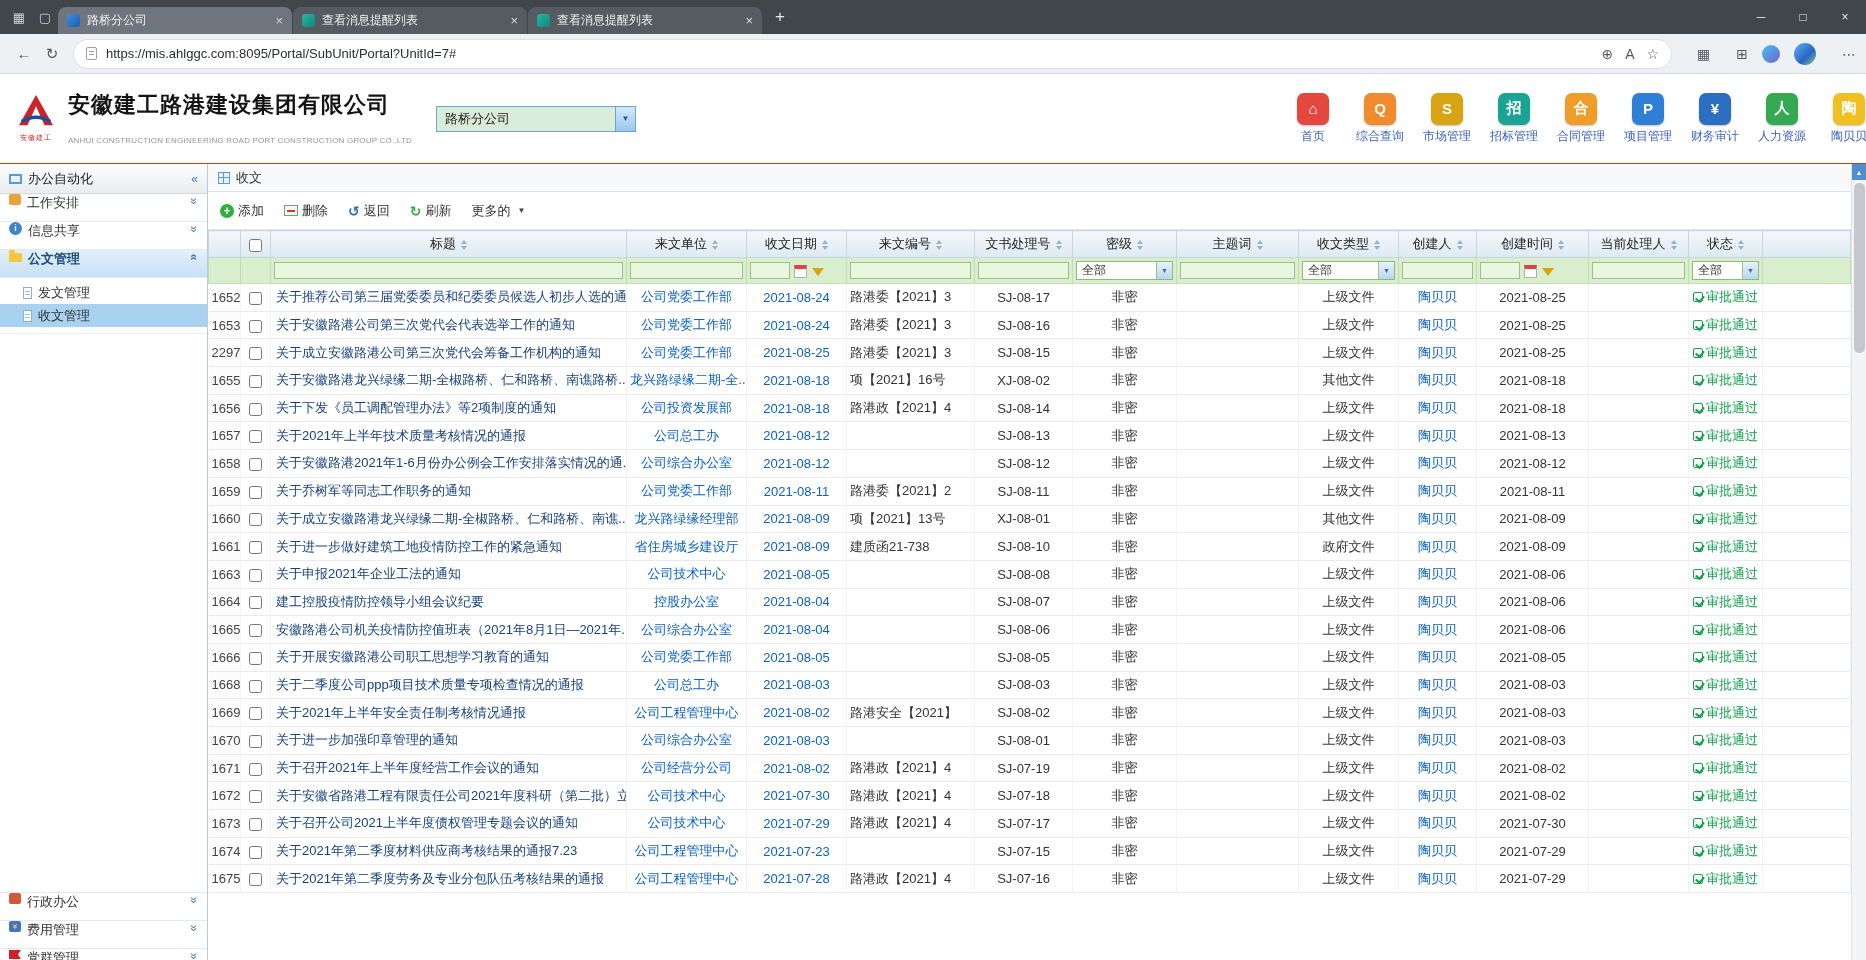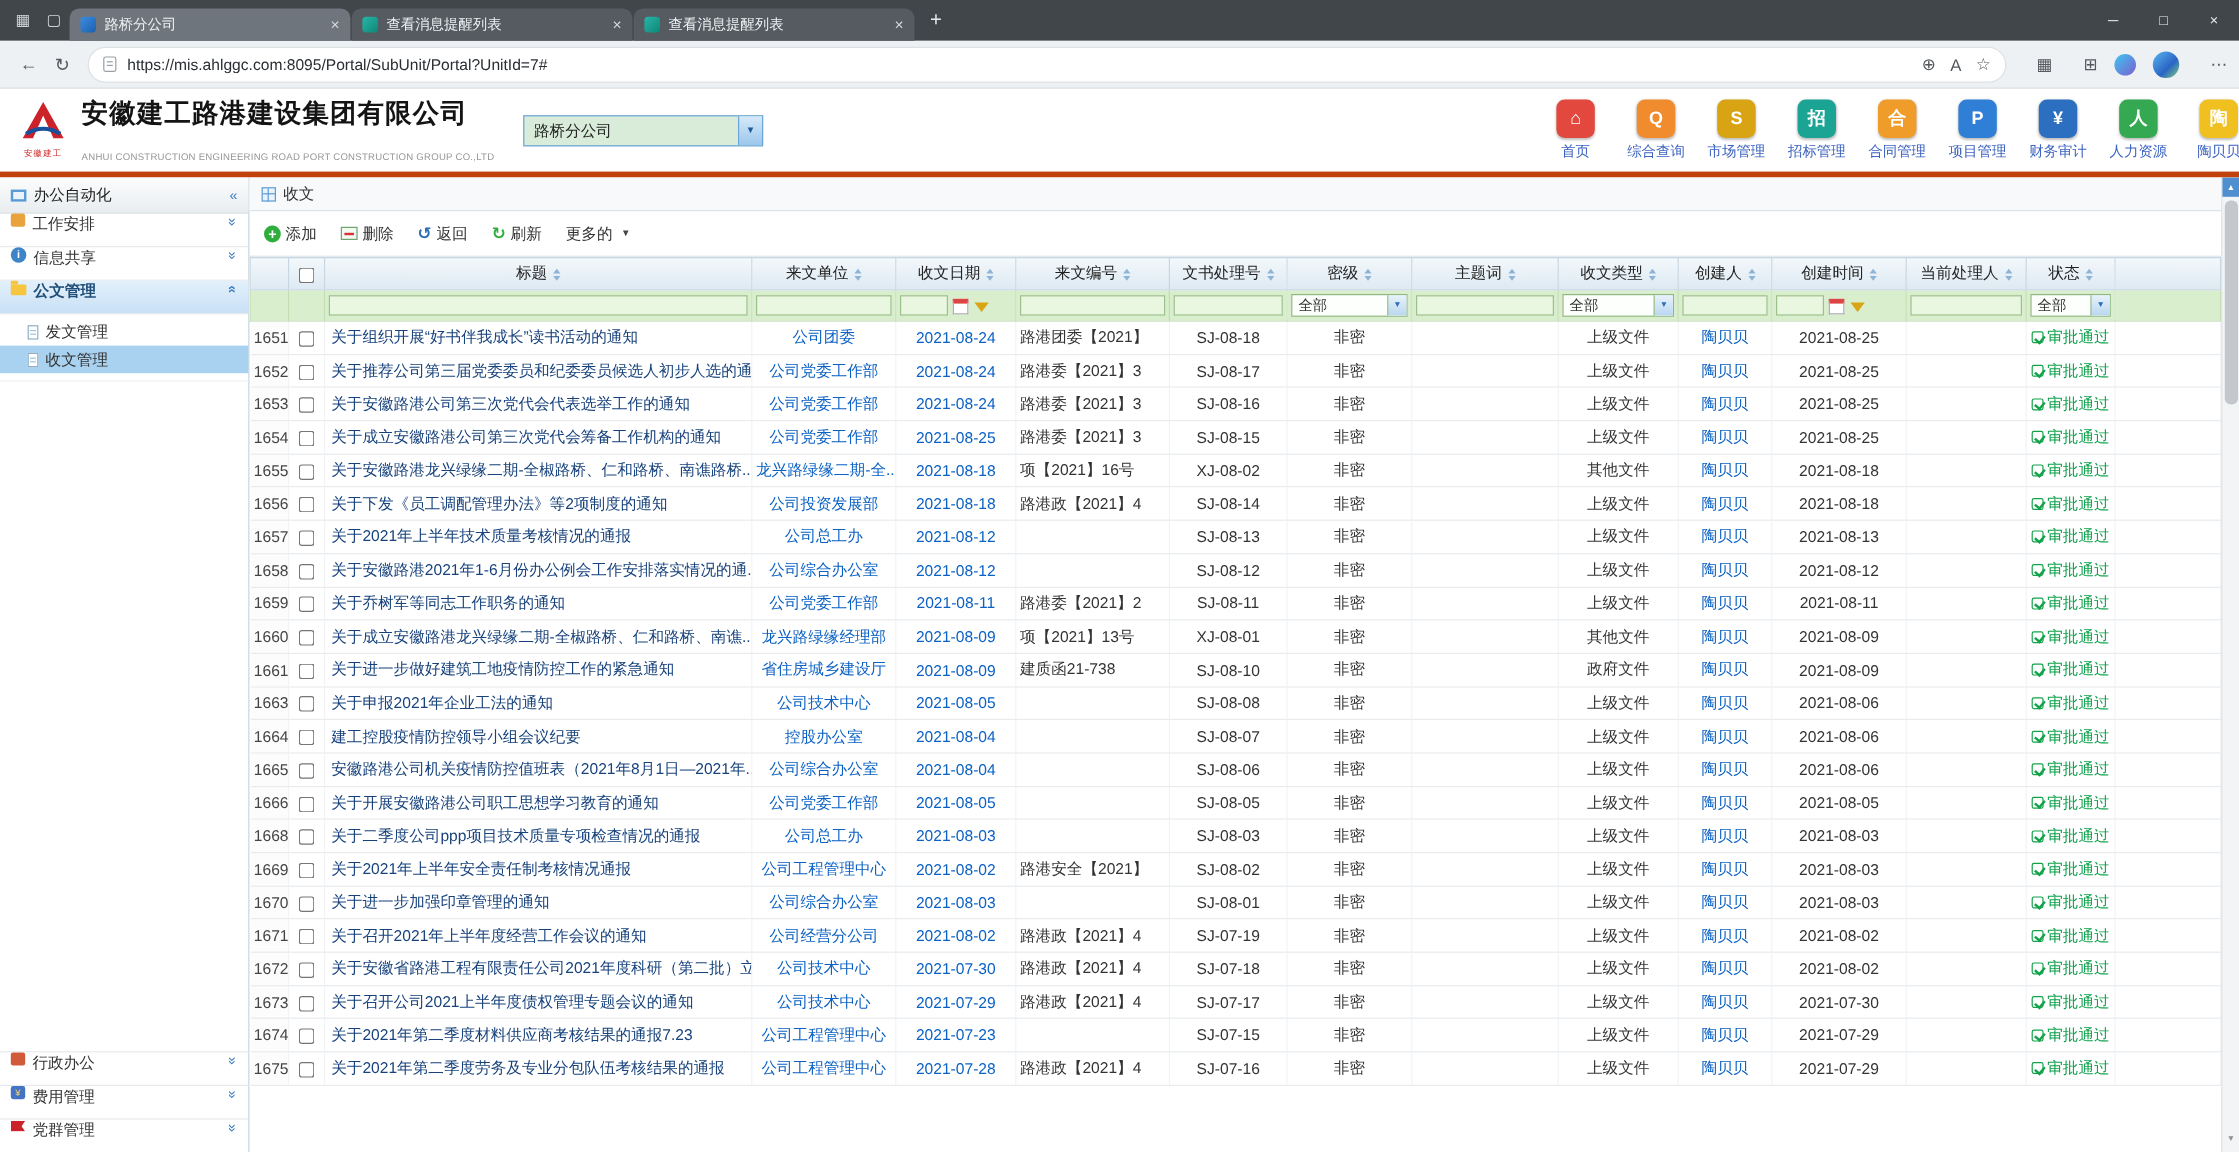--- a/index.html
+++ b/index.html
@@ -27,21 +27,21 @@
 .urlbox{flex:1;height:28px;background:#fff;border-radius:14px;display:flex;align-items:center;padding:0 12px;margin:0 8px;box-shadow:0 0 0 1px #dde1e4}
 .page-ico{width:11px;height:13px;background:#fff;border:1px solid #9aa0a6;border-radius:2px;margin-right:9px;position:relative;flex:none}
 .page-ico::after{content:"";position:absolute;left:2px;top:3px;width:5px;height:1px;background:#9aa0a6;box-shadow:0 3px 0 #9aa0a6}
 .url-t{font-size:13px;color:#2a2e33;flex:1;white-space:nowrap;overflow:hidden}
 .pill-ico{color:#55595e;font-size:14px;margin-left:12px;flex:none}
 .bar-icos{display:flex;align-items:center;gap:14px;margin-left:6px}
 .avatar{width:22px;height:22px;border-radius:50%;background:linear-gradient(135deg,#58b6f0,#2b64c4 60%,#7ed17e)}
 .copilot{width:18px;height:18px;border-radius:50%;background:linear-gradient(135deg,#3ec6f0,#7a5fd0)}
 
 
-.apphdr{height:74px;background:#fff;border-bottom:5px solid #c2410c;display:flex;align-items:center;padding:0 14px;overflow:hidden}
+.apphdr{height:90px;background:#fff;border-bottom:1px solid #c2410c;display:flex;align-items:center;padding:0 14px;overflow:hidden}
 .logo{flex:none;margin-right:10px;text-align:center}
 .logo-sub{font-size:7px;color:#c22;letter-spacing:1px}
 .co-name{font-size:22px;font-weight:bold;color:#141414;letter-spacing:1px;line-height:1.15}
 .co-en{font-size:8px;color:#979797;letter-spacing:.2px;margin-top:18px;white-space:nowrap}
 .unit-sel{width:200px;height:26px;border:1px solid #6aa5d8;background:#d9ecd9;display:flex;align-items:center;margin-left:24px;font-size:13px;color:#222;flex:none}
 .unit-sel-t{flex:1;padding-left:8px;white-space:nowrap;overflow:hidden}
 .unit-sel-btn{width:20px;height:100%;background:linear-gradient(#d6e9fa,#9cc6ec);color:#1f5c9e;font-size:8px;display:flex;align-items:center;justify-content:center;border-left:1px solid #6aa5d8}
 .appnav{margin-left:auto;display:flex;gap:9px;margin-right:-26px}
 .nav-item{width:58px;display:flex;flex-direction:column;align-items:center;flex:none}
 .nav-item .ni{width:32px;height:32px;border-radius:7px;display:flex;align-items:center;justify-content:center;color:#fff;font-size:15px;font-weight:bold;box-shadow:0 1px 2px rgba(0,0,0,.25)}
@@ -410,37 +410,20 @@
                 <div class="f-sel">
                   <span>全部</span>
                   <span class="f-sel-btn">▼</span>
                 </div>
               </td>
             <td></td>
           </tr>
         </thead>
         <tbody>
             <tr>
-              <td class="c-num">1651</td>
-              <td class="c-c"><input type="checkbox" style=""></td>
-              <td class="c-title">关于组织开展“好书伴我成长”读书活动的通知</td>
-              <td class="c-link c-c">公司团委</td>
-              <td class="c-link c-c">2021-08-24</td>
-              <td>路港团委【2021】</td>
-              <td class="c-c">SJ-08-18</td>
-              <td class="c-c">非密</td>
-              <td></td>
-              <td class="c-c">上级文件</td>
-              <td class="c-link c-c">陶贝贝</td>
-              <td class="c-c">2021-08-25</td>
-              <td></td>
-              <td class="c-status"><span class="ok-ico"></span>审批通过</td>
-              <td class="c-fill"></td>
-            </tr>
-            <tr>
               <td class="c-num">1652</td>
               <td class="c-c"><input type="checkbox" style=""></td>
               <td class="c-title">关于推荐公司第三届党委委员和纪委委员候选人初步人选的通...</td>
               <td class="c-link c-c">公司党委工作部</td>
               <td class="c-link c-c">2021-08-24</td>
               <td>路港委【2021】3</td>
               <td class="c-c">SJ-08-17</td>
               <td class="c-c">非密</td>
               <td></td>
               <td class="c-c">上级文件</td>
@@ -461,21 +444,21 @@
               <td class="c-c">非密</td>
               <td></td>
               <td class="c-c">上级文件</td>
               <td class="c-link c-c">陶贝贝</td>
               <td class="c-c">2021-08-25</td>
               <td></td>
               <td class="c-status"><span class="ok-ico"></span>审批通过</td>
               <td class="c-fill"></td>
             </tr>
             <tr>
-              <td class="c-num">1654</td>
+              <td class="c-num">2297</td>
               <td class="c-c"><input type="checkbox" style=""></td>
               <td class="c-title">关于成立安徽路港公司第三次党代会筹备工作机构的通知</td>
               <td class="c-link c-c">公司党委工作部</td>
               <td class="c-link c-c">2021-08-25</td>
               <td>路港委【2021】3</td>
               <td class="c-c">SJ-08-15</td>
               <td class="c-c">非密</td>
               <td></td>
               <td class="c-c">上级文件</td>
               <td class="c-link c-c">陶贝贝</td>

